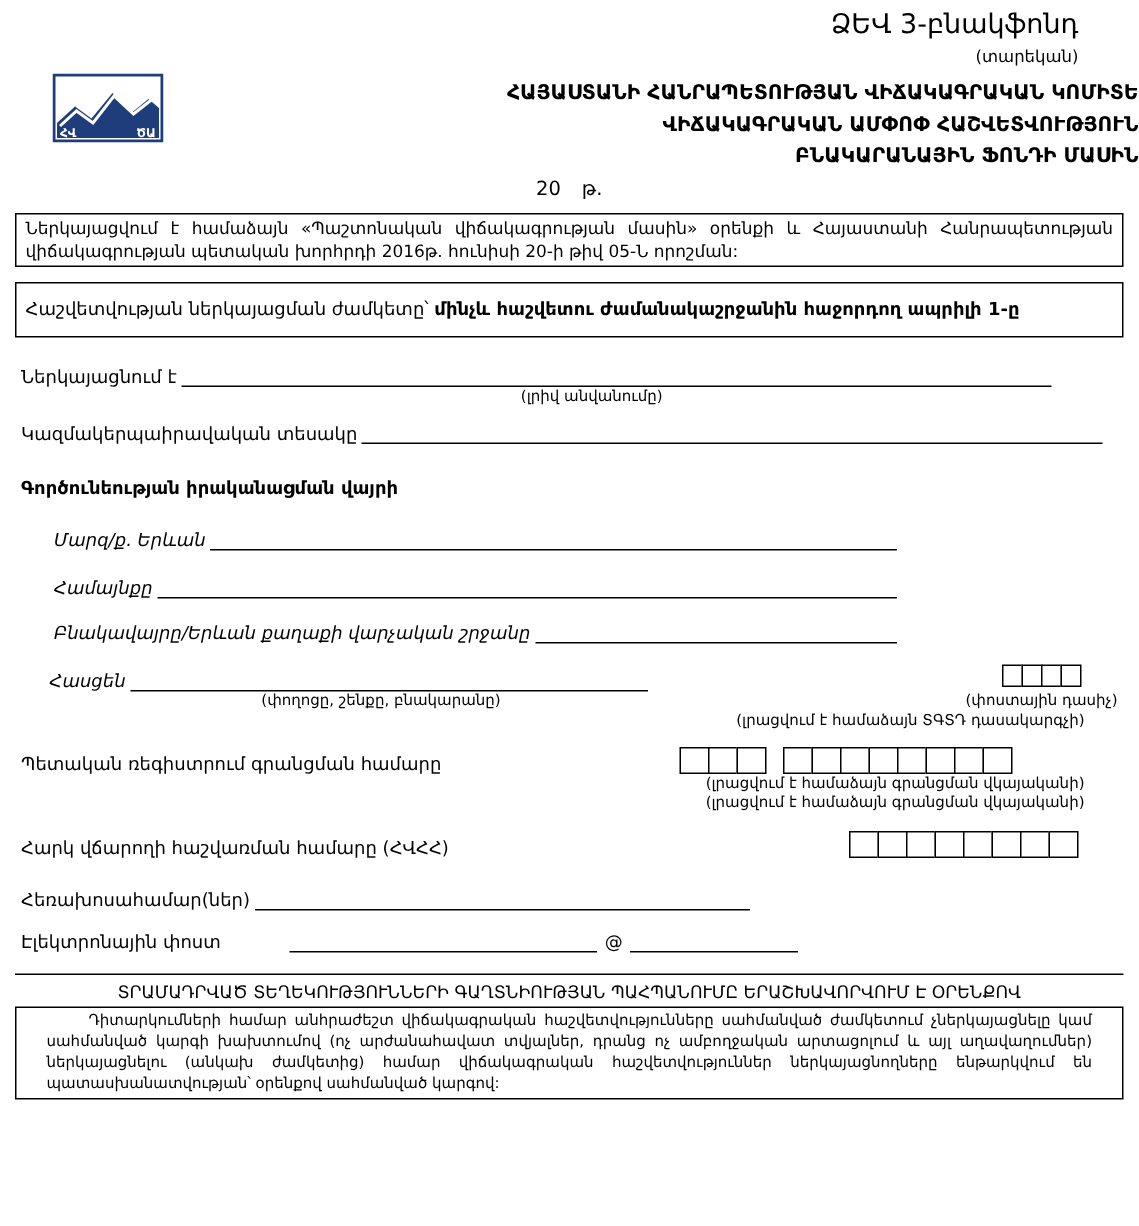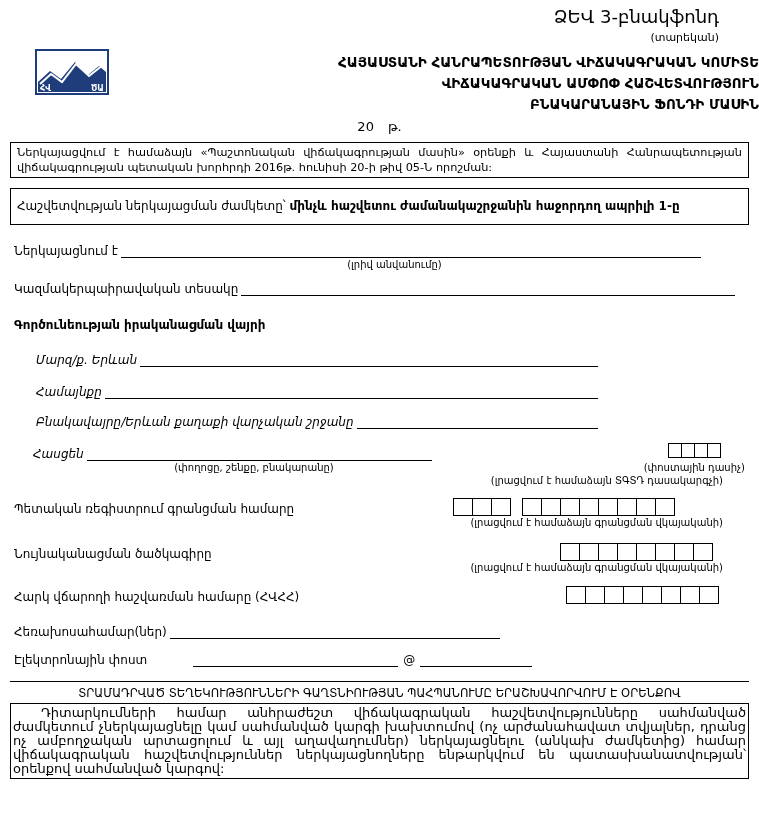--- a/index.html
+++ b/index.html
@@ -71,22 +71,22 @@
   .r-phone { margin-top: 20px; }
   .r-phone .fill { flex: 0 0 330px; }
   .r-email { margin-top: 13px; }
   .email-fill1 { flex: 0 0 205px; margin-left: 46px; }
   .email-fill2 { flex: 0 0 112px; }
   .at-sign { padding: 0 2px; }
 
   .sep { border: 0; border-top: 1px solid #000; margin: 14px 10px 0; }
   .conf { text-align: center; font-size: 11.5px; margin-top: 4px; }
   .liability {
-    border: 1px solid #000; margin: 3px 10px 4px; padding: 2px 2px;
-    font-size: 13px; line-height: 14px; text-align: justify;
+    border: 1px solid #000; margin: 3px 10px 4px; padding: 2px 20px;
+    font-size: 10px; line-height: 14px; text-align: justify;
   }
   .liability .para { text-indent: 28px; }
 </style>
 </head>
 <body>
 
 <div class="top">
   <div class="logo">
     <svg width="74" height="46" viewBox="0 0 74 46">
       <rect x="1" y="1" width="72" height="44" fill="#ffffff" stroke="#1f3d7a" stroke-width="2"></rect>
@@ -183,33 +183,20 @@
           <span class="cell"></span>
           <span class="cell"></span>
           <span class="cell"></span>
           <span class="cell"></span>
           <span class="cell"></span>
         </span>
     </span>
   </div>
   <div class="hint right-hint">(լրացվում է համաձայն գրանցման վկայականի)</div>
 
-  <div class="row r-ident">
-    <span class="lbl">Նույնականացման ծածկագիրը</span>
-    <span class="cells cells-20">
-        <span class="cell"></span>
-        <span class="cell"></span>
-        <span class="cell"></span>
-        <span class="cell"></span>
-        <span class="cell"></span>
-        <span class="cell"></span>
-        <span class="cell"></span>
-        <span class="cell"></span>
-      </span>
-  </div>
   <div class="hint right-hint">(լրացվում է համաձայն գրանցման վկայականի)</div>
 
   <div class="row r-tin">
     <span class="lbl">Հարկ վճարողի հաշվառման համարը (ՀՎՀՀ)</span>
     <span class="cells cells-20">
         <span class="cell"></span>
         <span class="cell"></span>
         <span class="cell"></span>
         <span class="cell"></span>
         <span class="cell"></span>

